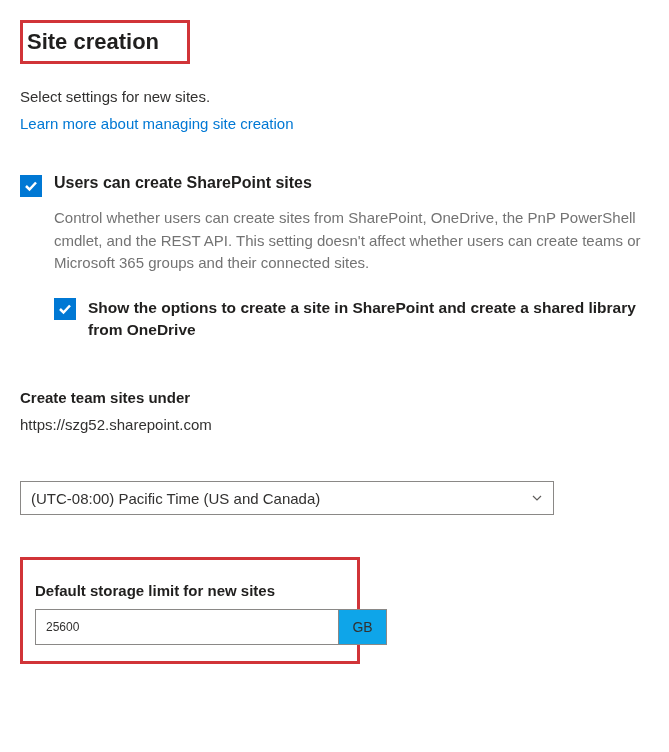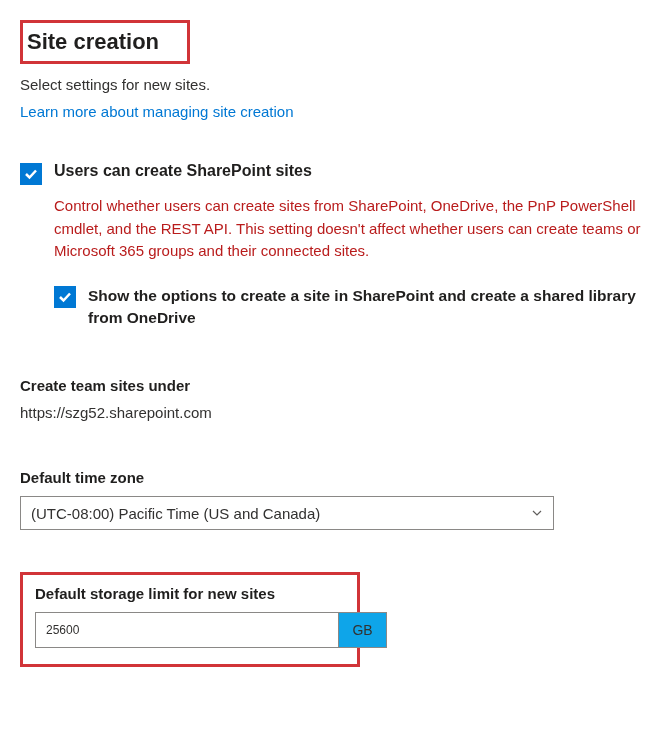--- a/index.html
+++ b/index.html
@@ -9,21 +9,21 @@
     font-family: "Segoe UI", -apple-system, sans-serif;
     font-size: 15px;
     color: #323130;
     width: 669px;
     background: #fff;
   }
   .header-box {
     border: 3px solid #d13438;
     display: inline-block;
     padding: 6px 28px 6px 4px;
-    margin-bottom: 6px;
+    margin-bottom: 18px;
   }
   .header-box h2 {
     margin: 0;
     font-size: 22px;
     font-weight: 700;
     color: #201f1e;
   }
   .subtitle {
     font-size: 15px;
     color: #323130;
@@ -48,21 +48,21 @@
     flex: 0 0 22px;
     display: flex;
     align-items: center;
     justify-content: center;
     margin-top: 1px;
   }
   .cbox svg { stroke: #fff; stroke-width: 2.5; fill: none; }
   .cb-label { font-weight: 700; font-size: 16px; color: #201f1e; }
   .cb-desc {
     margin: 10px 0 0 34px;
-    color: #b91c1c;
+    color: #737373;
     font-size: 15px;
     line-height: 1.5;
     max-width: 600px;
   }
   .nested {
     margin: 22px 0 0 34px;
   }
   .nested .cb-label { font-size: 15.5px; }
   .nested .checkbox-row .text { line-height:1.45;}
 
@@ -85,21 +85,21 @@
     font-size: 15px;
     background: #fff;
     cursor: pointer;
   }
   .select.small { width: 128px; }
   .select.wide  { width: 534px; }
   .chev { color: #605e5c; }
 
   .red-box {
     border: 3px solid #d13438;
-    padding: 10px 12px 16px 12px;
+    padding: 22px 12px 16px 12px;
     width: 340px;
     margin-top: 42px;
   }
   .red-box .field-label { margin-bottom: 10px; }
   .input-gb {
     display: flex;
     border: 1px solid #8a8886;
     height: 36px;
     width: 352px;
   }
@@ -158,21 +158,20 @@
 </div>
 
 <div class="field-group">
   <div class="field-label">Create team sites under</div>
   <div class="inline-row">
     <span class="url-text">https://szg52.sharepoint.com</span>
   </div>
 </div>
 
 <div class="field-group">
-  <div class="field-label">Default time zone</div>
   <div class="select wide">
     <span>(UTC-08:00) Pacific Time (US and Canada)</span>
     <span class="chev">
       <svg width="12" height="12" viewBox="0 0 12 12">
           <polyline points="2,4 6,8 10,4" fill="none" stroke="#605e5c" stroke-width="1.2"></polyline>
         </svg>
     </span>
   </div>
 </div>
 

